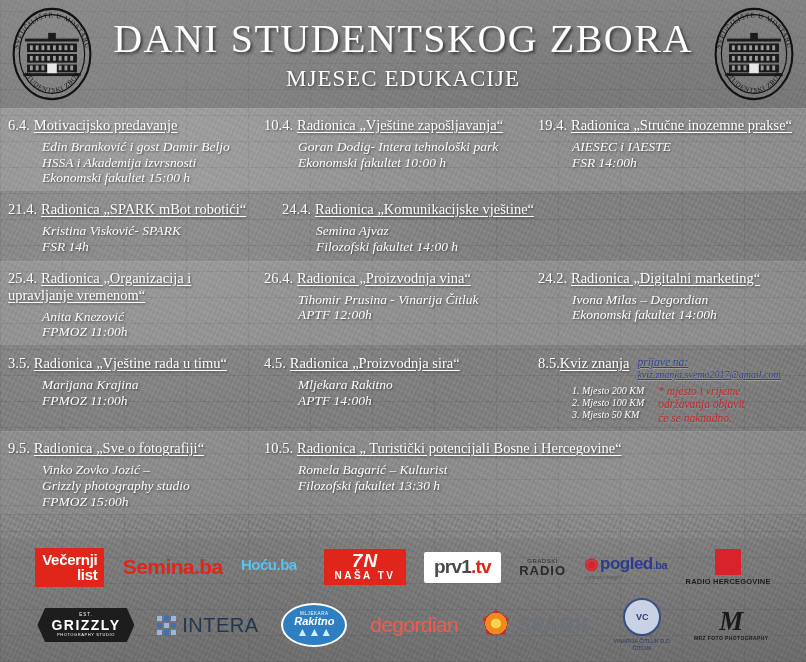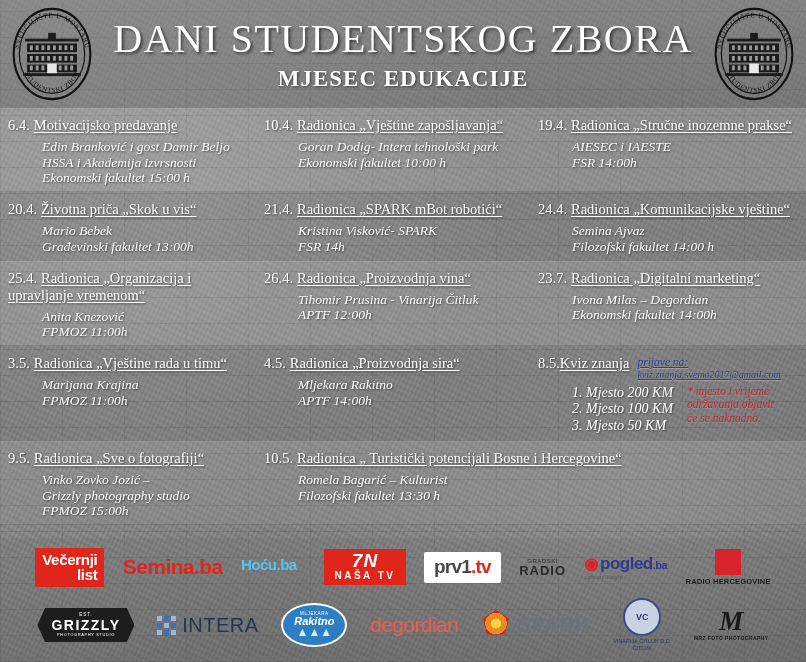--- a/index.html
+++ b/index.html
@@ -48,21 +48,21 @@
     margin: 0 0 8px 0;
     font-weight: normal;
     text-shadow: 2px 2px 3px rgba(0,0,0,0.55);
     font-family: "Liberation Serif", serif;
   }
   .subtitle {
     font-size: 23px;
     letter-spacing: 1px;
     line-height: 1;
     margin: 0;
-    font-weight: bold;
+    font-weight: normal;
     text-shadow: 1px 1px 3px rgba(0,0,0,0.55);
   }
   .seal {
     position: absolute;
     top: 6px;
     width: 96px;
     height: 96px;
   }
   .seal.left { left: 4px; }
   .seal.right { right: 4px; }
@@ -129,21 +129,21 @@
   .apply {
     font-style: italic;
     line-height: 1.1;
     color: #2f3f8f;
     text-shadow: 0 1px 1px rgba(255,255,255,0.25);
     padding-top: 1px;
   }
   .apply .apply-label { font-size: 11.5px; display:block; text-decoration: underline; }
   .apply .apply-mail { font-size: 10px; display:block; text-decoration: underline; white-space: nowrap; }
   .quiz-cols { display: flex; margin-top: 5px; }
-  .prizes { font-style: italic; font-size: 14px; line-height: 1.2; padding-left: 34px;
+  .prizes { font-style: italic; font-size: 10px; line-height: 1.2; padding-left: 34px;
     text-shadow: 1px 1px 2px rgba(0,0,0,0.5); }
   .prizes .ln { display:block; white-space: nowrap; }
   .note {
     color: #c2262c;
     font-style: italic;
     font-size: 11.5px;
     line-height: 1.18;
     margin-left: 14px;
     text-shadow: 0 1px 1px rgba(255,255,255,0.2);
   }
@@ -385,29 +385,20 @@
           <span class="date">19.4.</span><span class="ev-title">Radionica „Stručne inozemne prakse“</span>
         </div>
         <div class="ev-body">
           <span class="ln">AIESEC i IAESTE</span>
           <span class="ln">FSR 14:00h</span>
         </div>
       </div>
     </div>
 
     <div class="row dark">
-      <div class="cell c1">
-        <div class="ev-head">
-          <span class="date">20.4.</span><span class="ev-title">Životna priča „Skok u vis“</span>
-        </div>
-        <div class="ev-body">
-          <span class="ln">Mario Bebek</span>
-          <span class="ln">Građevinski fakultet  13:00h</span>
-        </div>
-      </div>
       <div class="cell c2">
         <div class="ev-head">
           <span class="date">21.4.</span><span class="ev-title">Radionica „SPARK mBot robotići“</span>
         </div>
         <div class="ev-body">
           <span class="ln">Kristina Visković- SPARK</span>
           <span class="ln">FSR 14h</span>
         </div>
       </div>
       <div class="cell c3">
@@ -435,21 +426,21 @@
         <div class="ev-head">
           <span class="date">26.4.</span><span class="ev-title">Radionica „Proizvodnja vina“</span>
         </div>
         <div class="ev-body">
           <span class="ln">Tihomir Prusina  - Vinarija Čitluk</span>
           <span class="ln">APTF 12:00h</span>
         </div>
       </div>
       <div class="cell c3">
         <div class="ev-head">
-          <span class="date">23.7.</span><span class="ev-title">Radionica „Digitalni marketing“</span>
+          <span class="date">24.2.</span><span class="ev-title">Radionica „Digitalni marketing“</span>
         </div>
         <div class="ev-body">
           <span class="ln">Ivona Milas – Degordian</span>
           <span class="ln">Ekonomski fakultet 14:00h</span>
         </div>
       </div>
     </div>
 
     <div class="row dark">
       <div class="cell c1">

